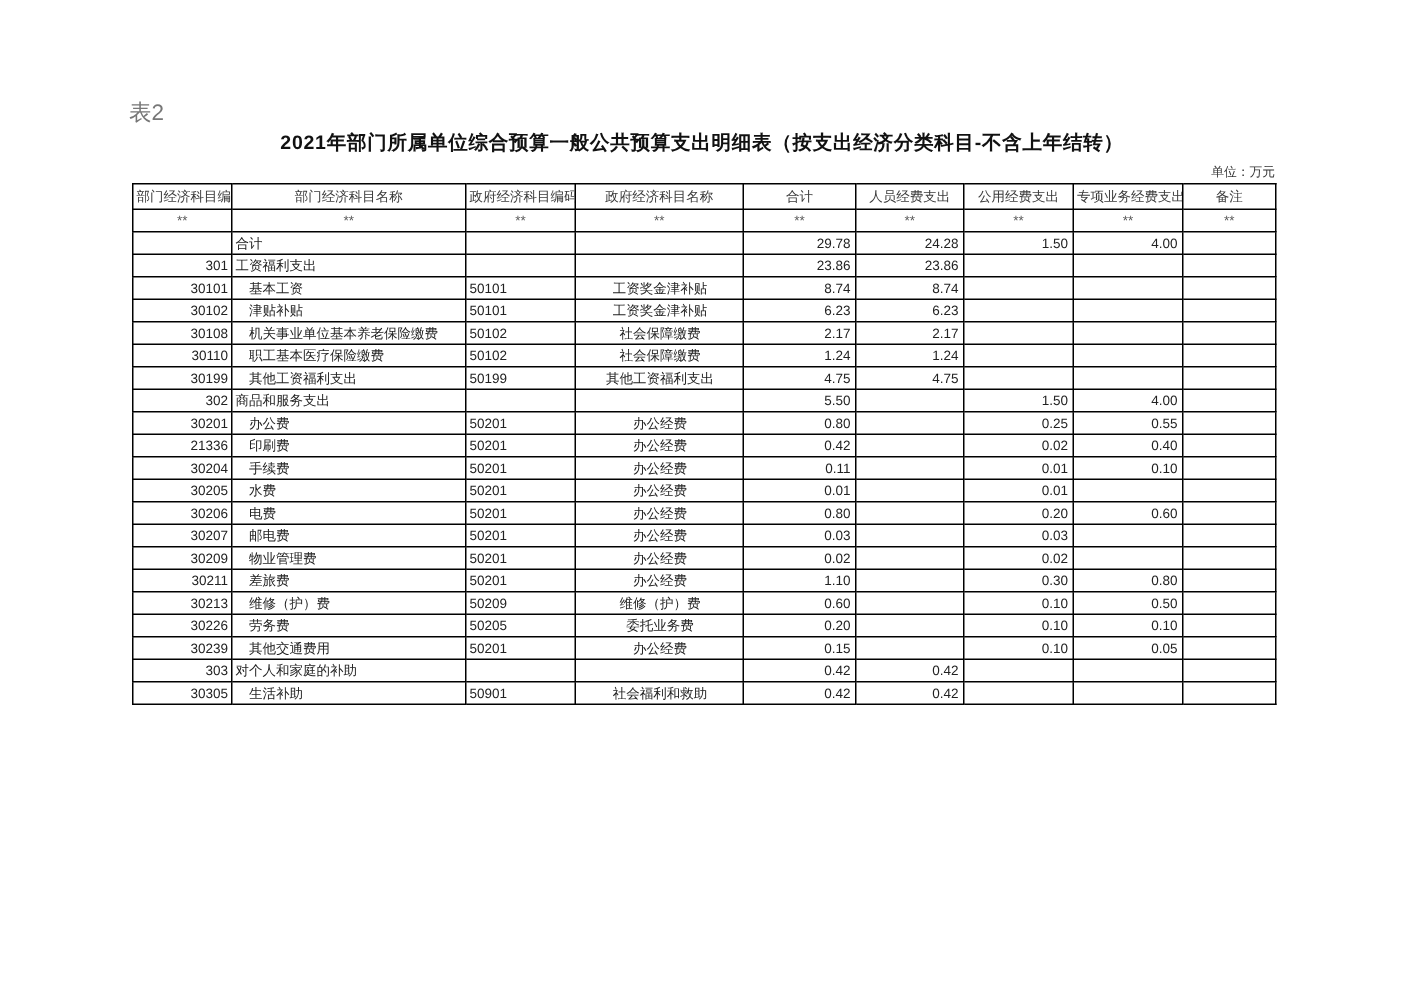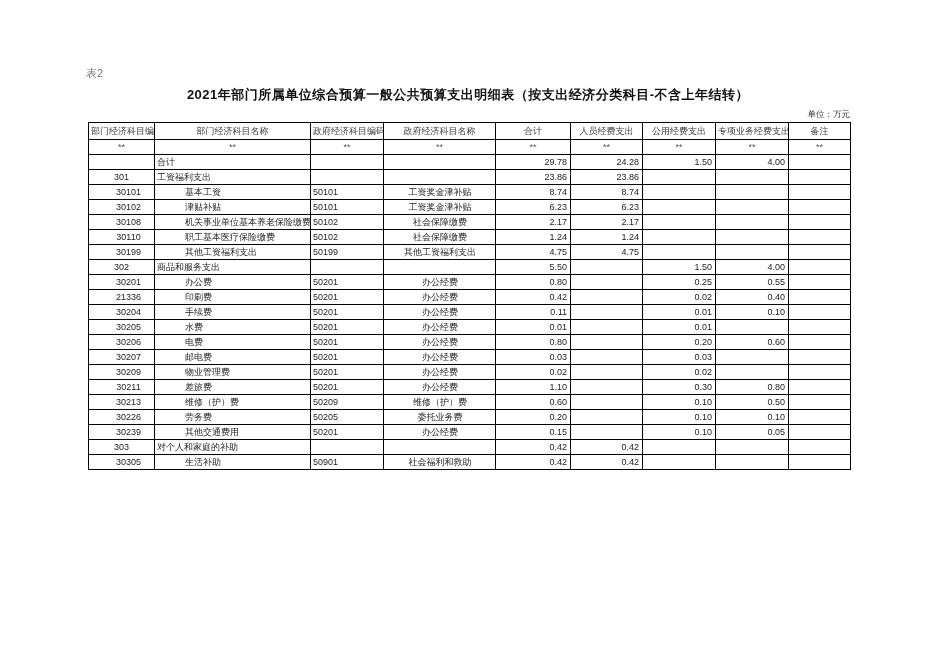--- a/index.html
+++ b/index.html
@@ -13,21 +13,21 @@
     height: 662px;
     background: #ffffff;
     font-family: "Liberation Sans", "DejaVu Sans", sans-serif;
     color: #000;
     overflow: hidden;
   }
   .table-label {
     position: absolute;
     left: 86px;
     top: 66px;
-    font-size: 11px;
+    font-size: 15px;
     color: #777;
   }
   .title {
     position: absolute;
     left: 0;
     top: 86px;
     width: 936px;
     text-align: center;
     font-size: 13px;
     font-weight: bold;
@@ -64,28 +64,28 @@
   }
   .budget-table thead th {
     text-align: center;
     color: #3a3a3a;
     height: 16px;
   }
   .budget-table thead tr.subheader th {
     height: 14px;
     color: #555;
   }
-  td.c-code   { text-align: center; margin-left: 26px; }
+  td.c-code   { text-align: right; margin-left: 26px; }
   td.c-name   { text-align: left; }
   td.c-gcode  { text-align: left; }
   td.c-gname  { text-align: center; padding-left: 3px; }
   td.c-num    { text-align: right; padding-right: 3px; }
   td.c-note   { text-align: left; }
   tr.child td.c-code { padding-left: 16px; }
-  tr.child td.c-name { padding-left: 30px; }
+  tr.child td.c-name { padding-left: 11px; }
   tr.parent td.c-code { padding-left: 2px; }
   tr.parent td.c-name { padding-left: 2px; }
 </style>
 </head>
 <body>
 
 <div class="sheet">
 
   <div class="table-label">表2</div>
 

